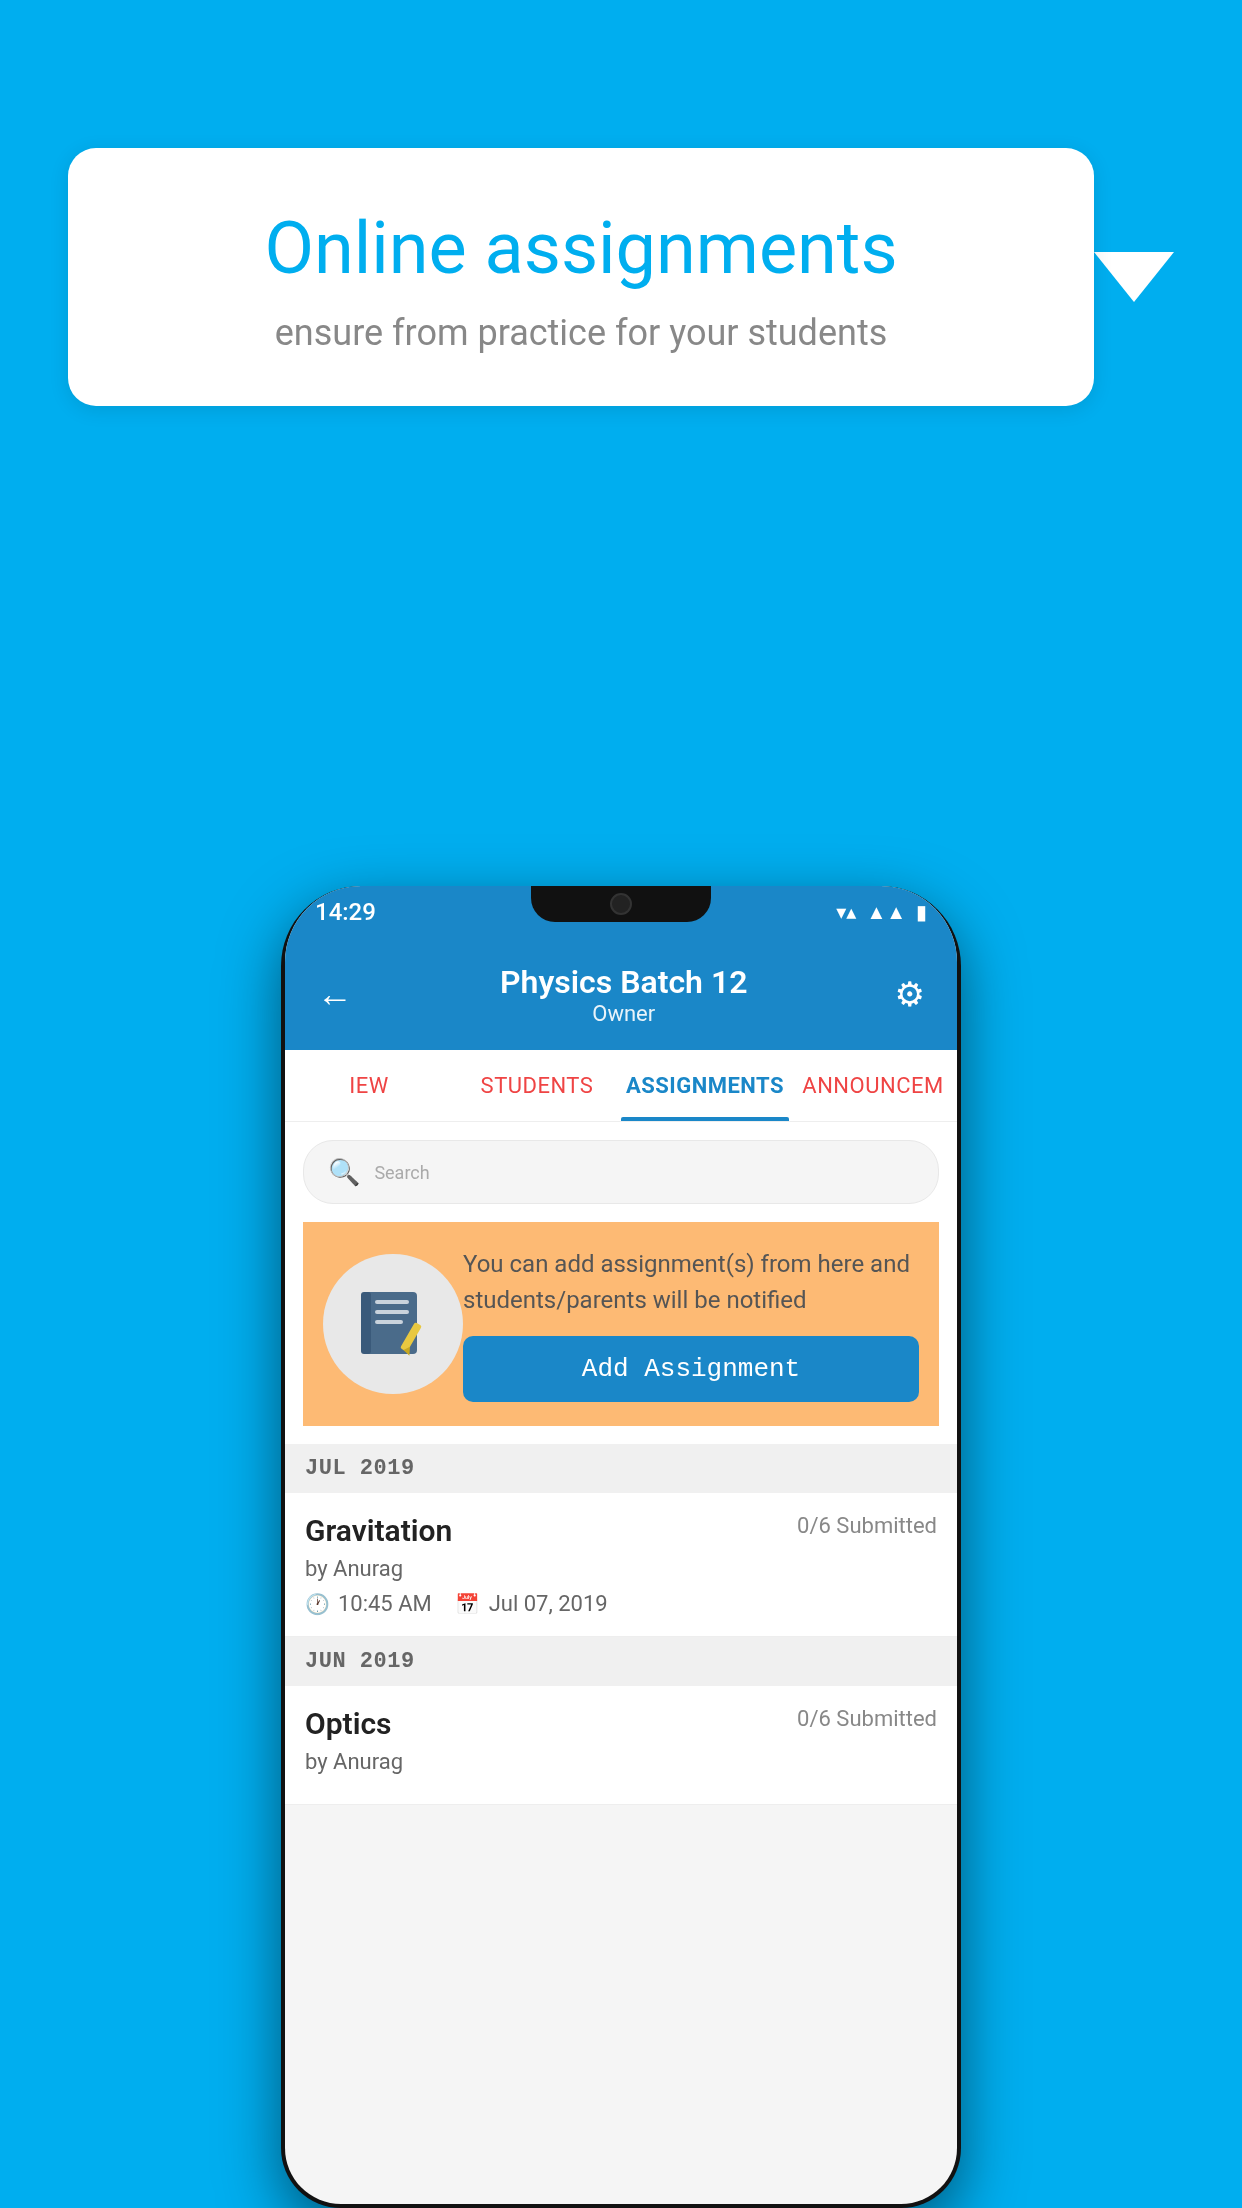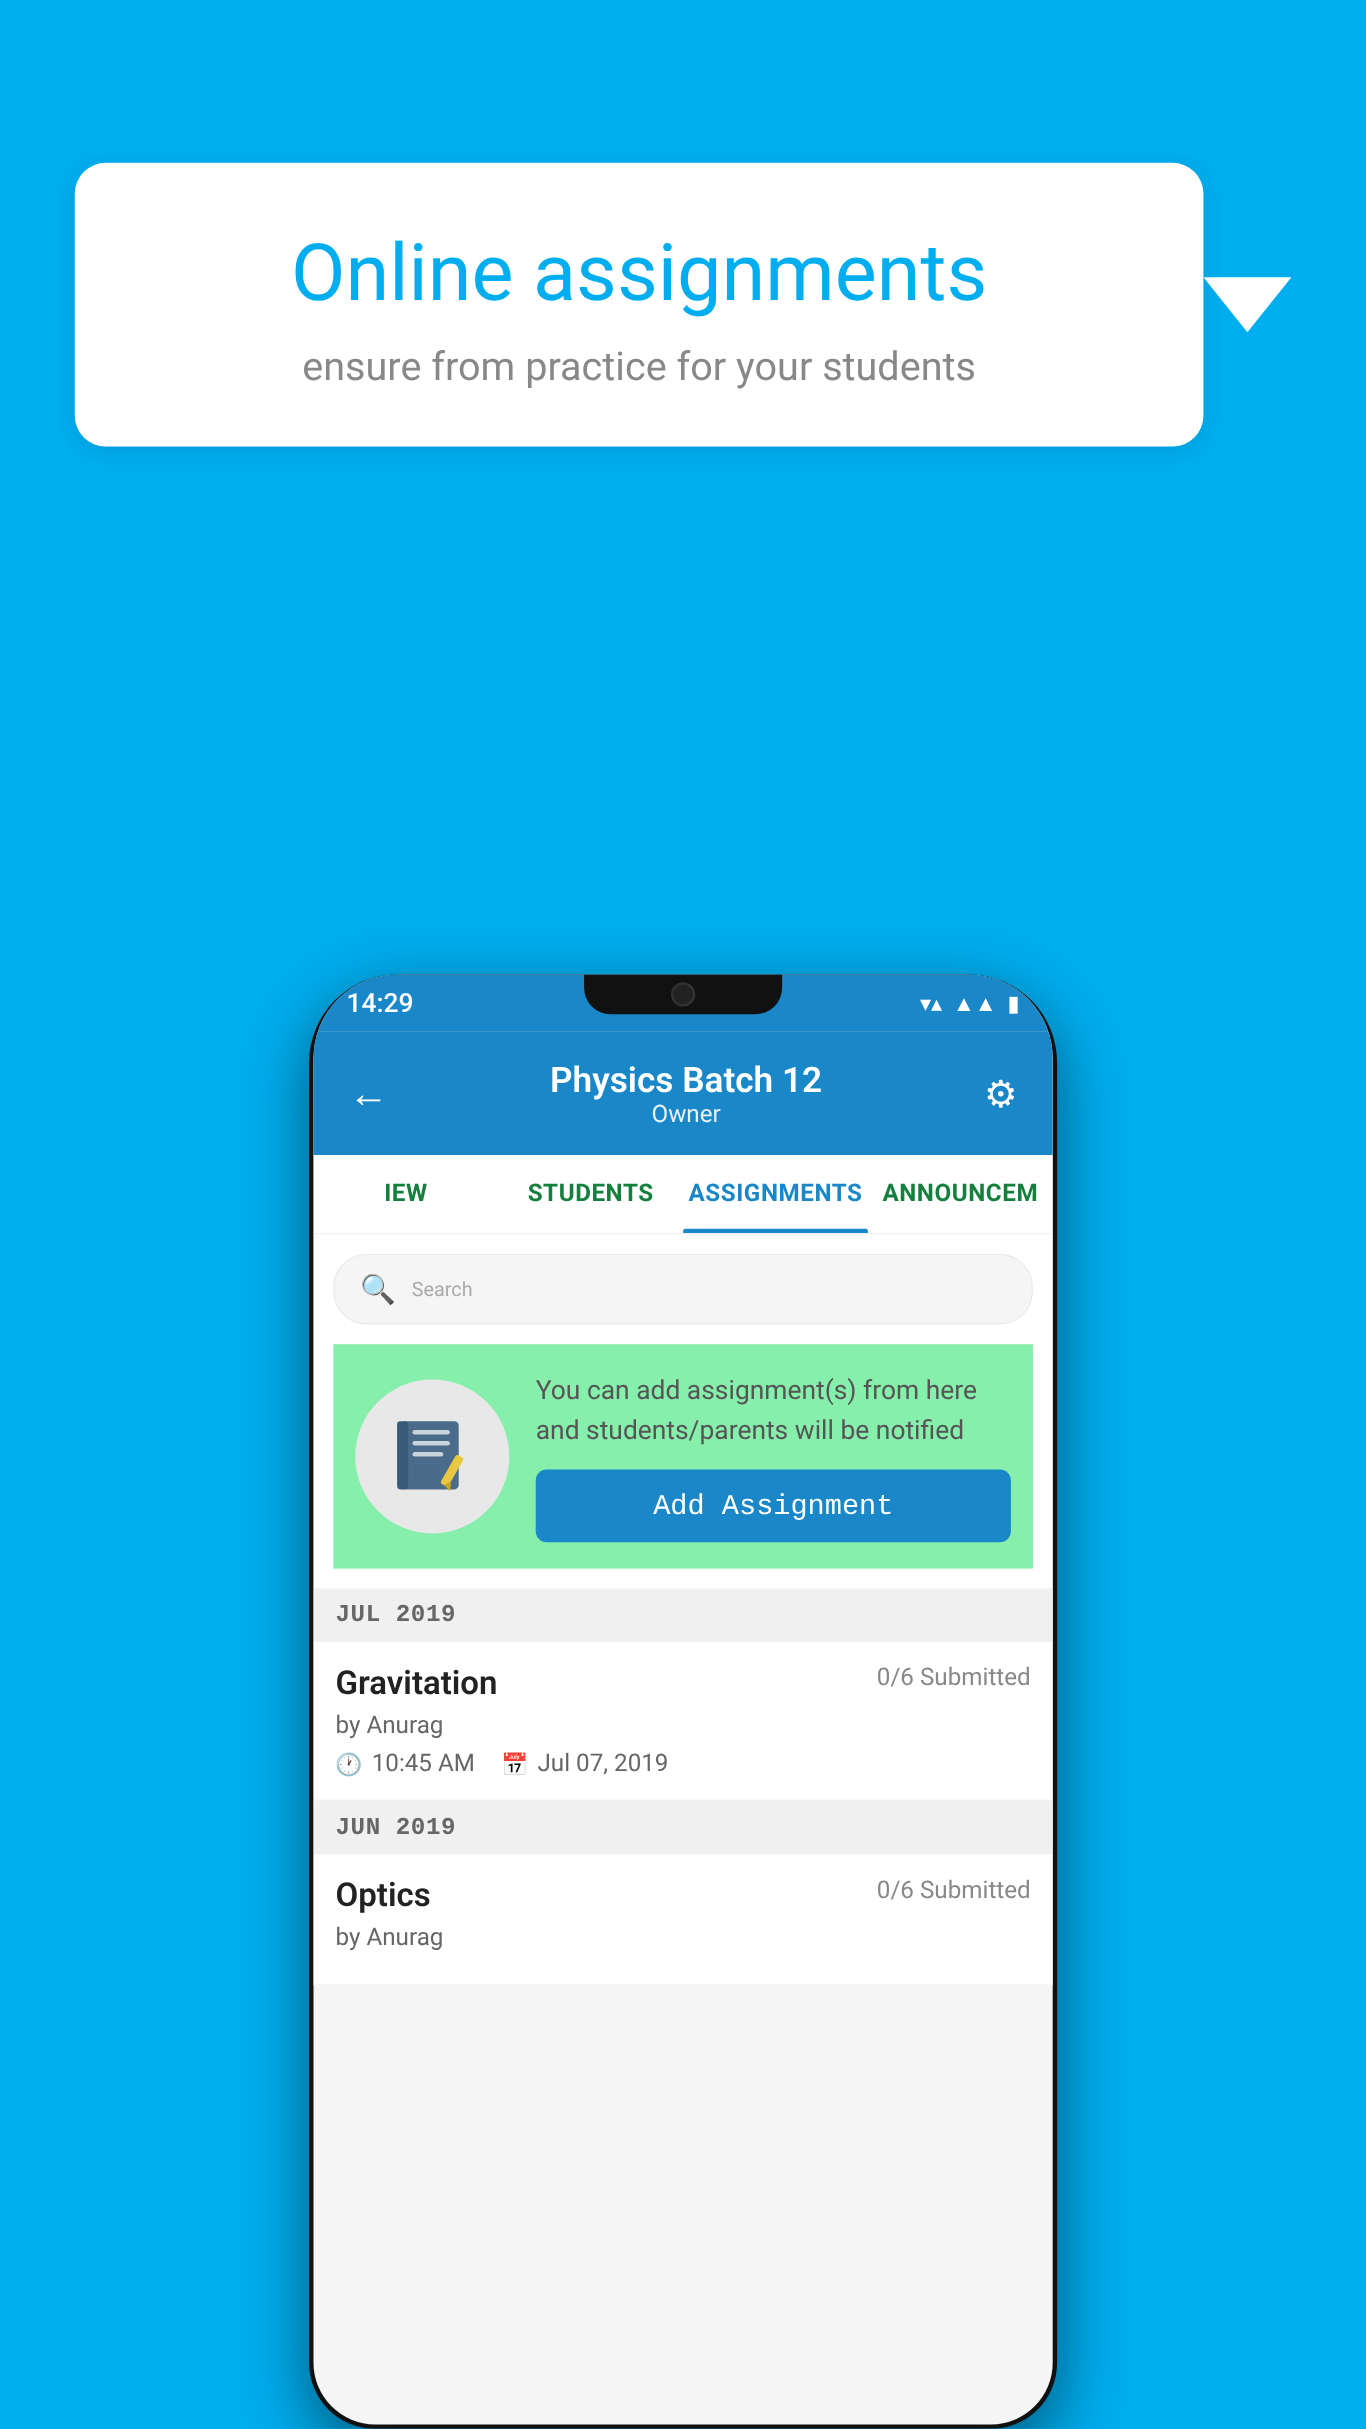--- a/index.html
+++ b/index.html
@@ -182,22 +182,22 @@
       border-bottom: 1px solid #eee;
       height: 72px;
     }
 
     .tab-item {
       flex: 1;
       display: flex;
       align-items: center;
       justify-content: center;
       font-size: 22px;
-      color: #15803d;
-      font-weight: 700;
+      color: #ef4444;
+      font-weight: 400;
       cursor: pointer;
       position: relative;
       letter-spacing: 0.5px;
     }
 
     .tab-item.active {
       color: #1a87c8;
       font-weight: 700;
     }
 
@@ -241,22 +241,21 @@
       color: #aaa;
       font-size: 18px;
     }
 
     
     .promo-box {
       margin: 0 18px 18px;
       padding: 24px 20px;
       display: flex;
       align-items: center;
-      gap: 24px;
-      background: #86efac;
+      background: #fdba74;
     }
 
     .promo-icon-circle {
       width: 140px;
       height: 140px;
       background: #e8e8e8;
       border-radius: 50%;
       display: flex;
       align-items: center;
       justify-content: center;

